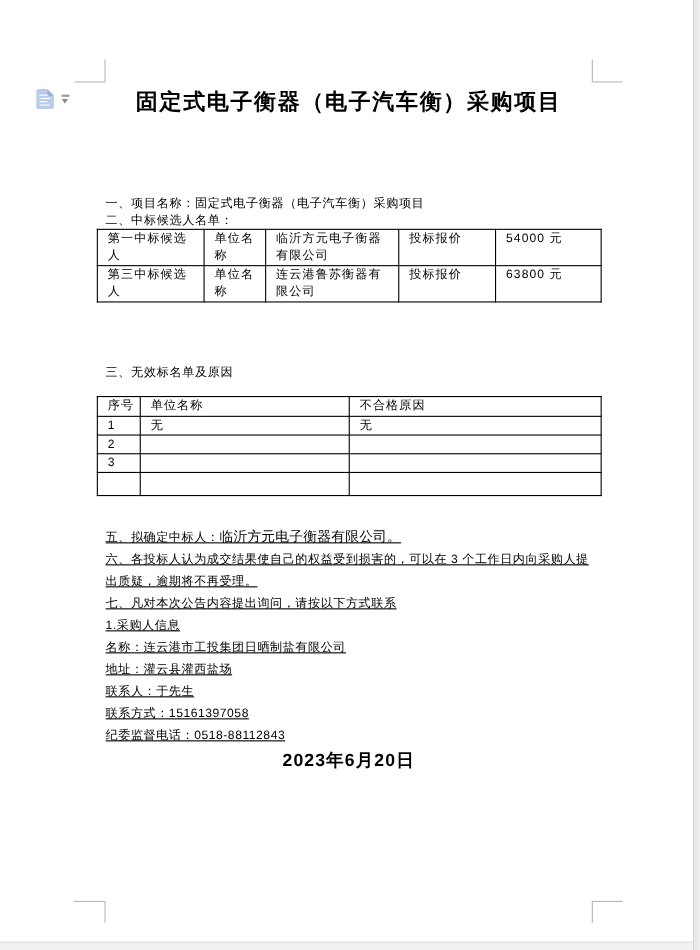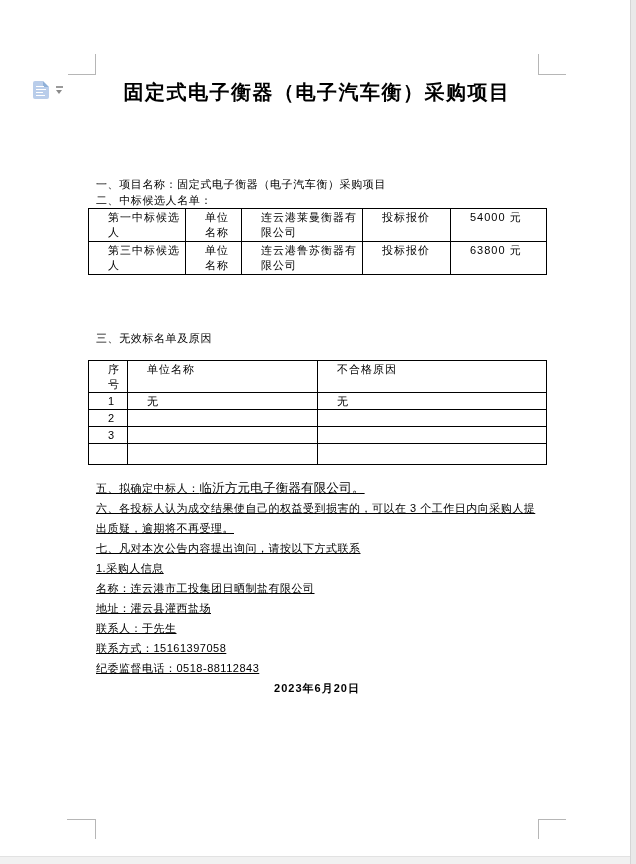--- a/index.html
+++ b/index.html
@@ -53,39 +53,39 @@
   .doc-subtitle { position:absolute; left:96px; top:117px; width:442px; text-align:center;
                   font-size:14px; font-weight:bold; letter-spacing:1.5px; }
   .line { position:absolute; left:96px; width:450px; font-size:11px; letter-spacing:0.6px;
           white-space:nowrap; }
   .s1 { top:177px; }
   .s2 { top:193px; }
   .s3 { top:331px; }
 
   table { border-collapse:collapse; table-layout:fixed; position:absolute; left:88px;
           font-size:11px; letter-spacing:1px; }
-  td, th { border:1px solid #000; vertical-align:top; padding:1px 4px 0 19px;
+  td, th { border:1px solid #000; vertical-align:top; padding:1px 4px 0 9px;
            text-align:left; font-weight:normal; word-break:break-all; line-height:15px; }
   .t1 { top:208px; width:458px; }
   .t1 td { height:33px; }
   .t1 .c1{ width:97px; } .t1 .c2{ width:56px; } .t1 .c3{ width:121px; }
   .t1 .c4{ width:88px; } .t1 .c5{ width:96px; }
   .t2 { top:360px; width:458px; }
   .t2 .c1{ width:39px; } .t2 .c2{ width:190px; } .t2 .c3{ width:229px;margin-top:19px; }
   .t2 .rh  td{ height:18px; }
   .t2 .r   td{ height:17px; }
   .t2 .rl  td{ height:21px; }
 
   .flow { position:absolute; left:96px; top:478px; width:446px;
           font-size:11px; line-height:20px; letter-spacing:0.5px;text-decoration:underline; }
   .flow p { margin:0; }
   .alt { font-size:12.5px; letter-spacing:0.2px; }
 
   .doc-date { position:absolute; left:96px; top:681px; width:442px; text-align:center;
-              font-size:11px; font-weight:bold; letter-spacing:1px; }
+              font-size:16px; font-weight:bold; letter-spacing:1px; }
 </style>
 </head>
 <body>
 
 <div class="canvas">
   <div class="page">
 
     <div class="mark m-tl-v"></div>
     <div class="mark m-tl-h"></div>
     <div class="mark m-tr-v"></div>
@@ -111,21 +111,21 @@
     <div class="doc-title">固定式电子衡器（电子汽车衡）采购项目</div>
 
     <div class="line s1">一、项目名称：固定式电子衡器（电子汽车衡）采购项目</div>
     <div class="line s2">二、中标候选人名单：</div>
 
     <table class="t1">
       <tbody>
           <tr>
         <td class="c1">第一中标候选人</td>
         <td class="c2">单位名称</td>
-        <td class="c3">连云港莱曼衡器有限公司</td>
+        <td class="c3">临沂方元电子衡器有限公司</td>
         <td class="c4">投标报价</td>
         <td class="c5">54000 元</td>
       </tr>
       <tr>
         <td class="c1">第三中标候选人</td>
         <td class="c2">单位名称</td>
         <td class="c3">连云港鲁苏衡器有限公司</td>
         <td class="c4">投标报价</td>
         <td class="c5">63800 元</td>
       </tr>

